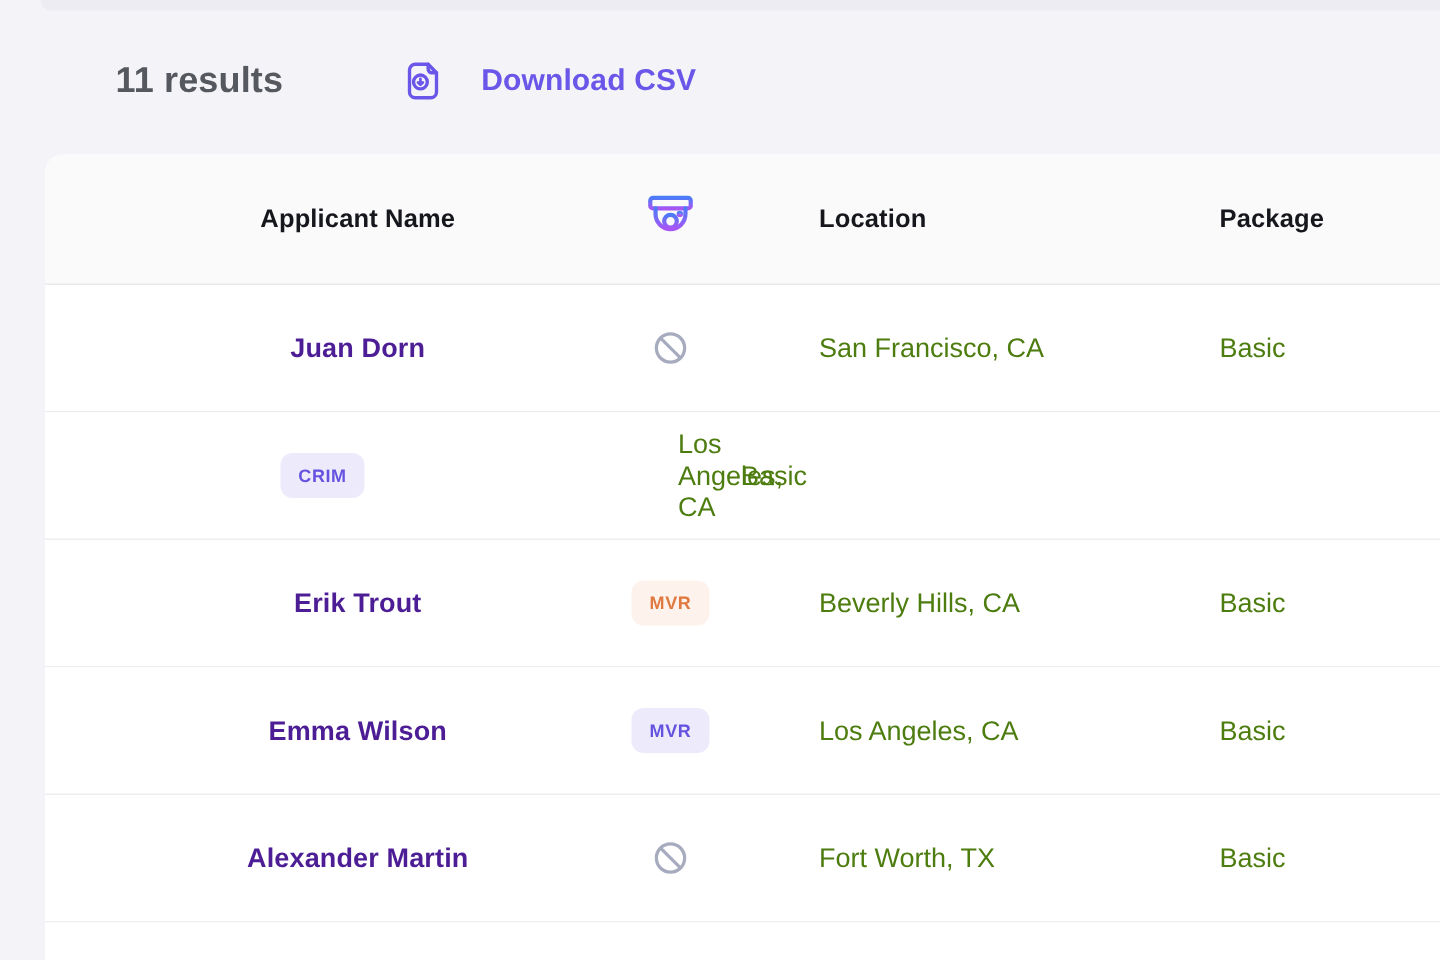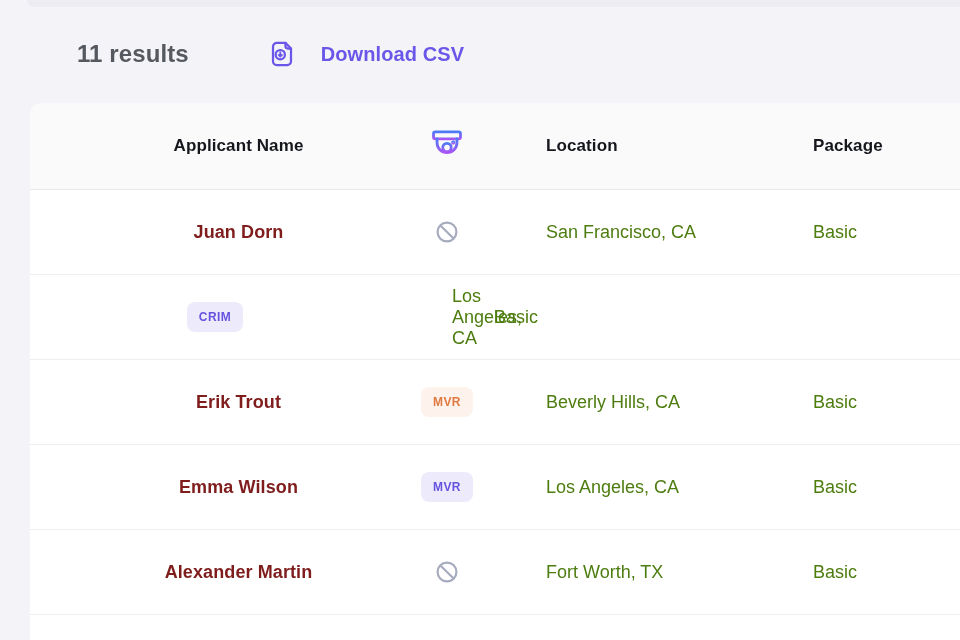--- a/index.html
+++ b/index.html
@@ -74,21 +74,21 @@
   .cell-location { padding-left: 52px; }
   .row {
     height: 85px;
     background: #ffffff;
     border-bottom: 1px solid #edeef2;
     cursor: pointer;
   }
   .name {
     font-size: 18px;
     font-weight: bold;
-    color: #7f1d1d;
+    color: #4c1d95;
     letter-spacing: 0.1px;
   }
   .muted {
     font-size: 18px;
     color: #4d7c0f;
   }
   .badge {
     display: inline-block;
     padding: 8px 12px;
     border-radius: 8px;

